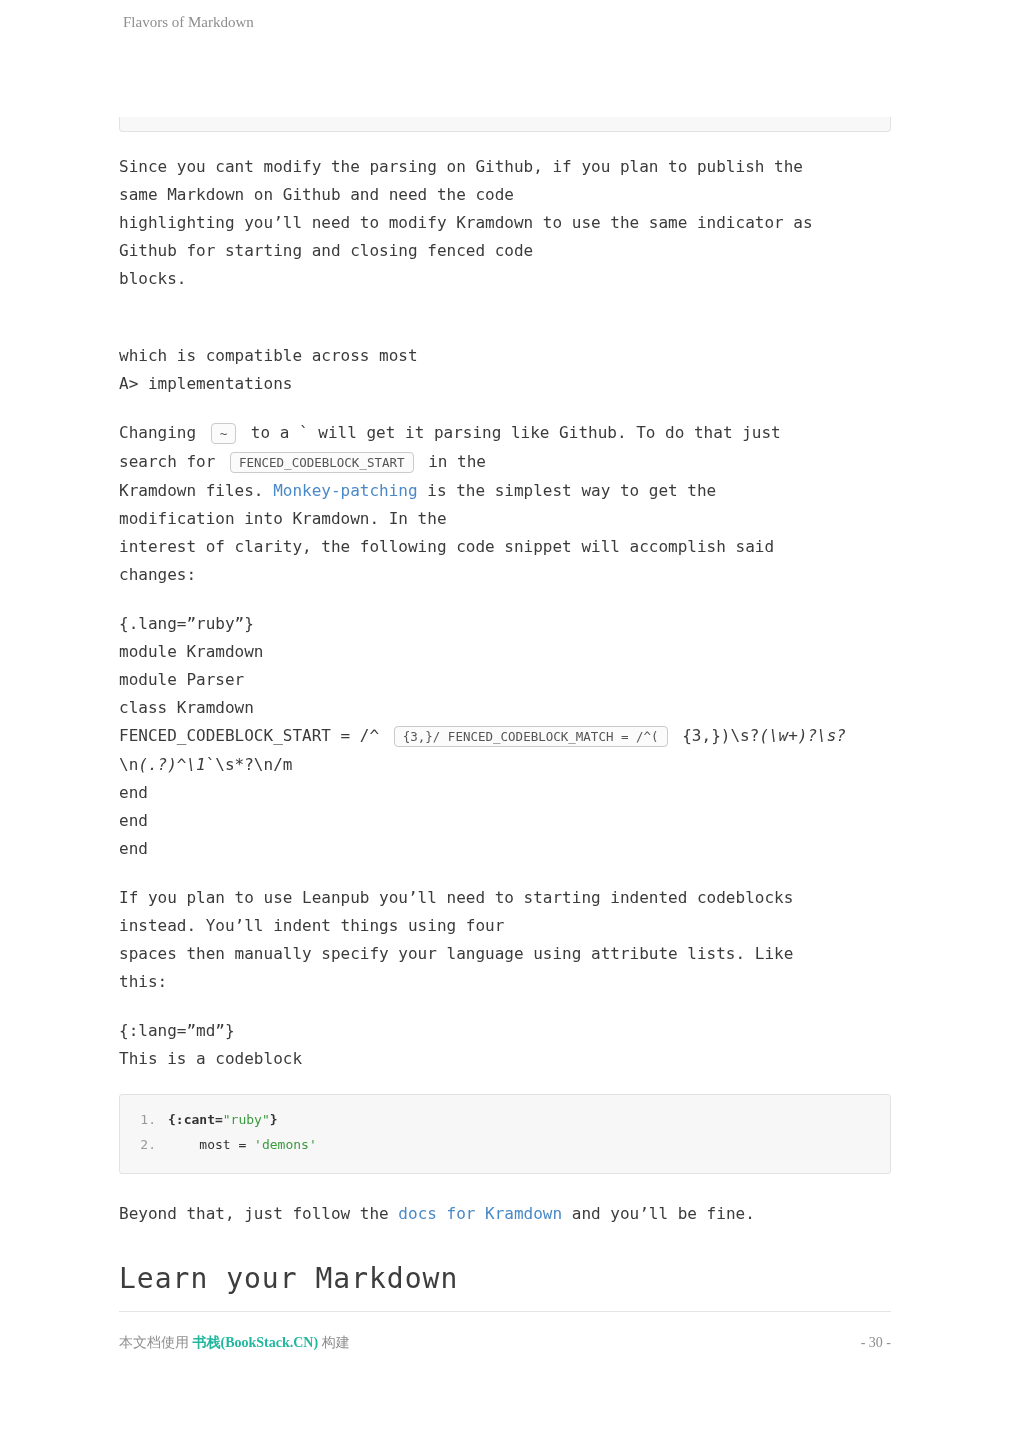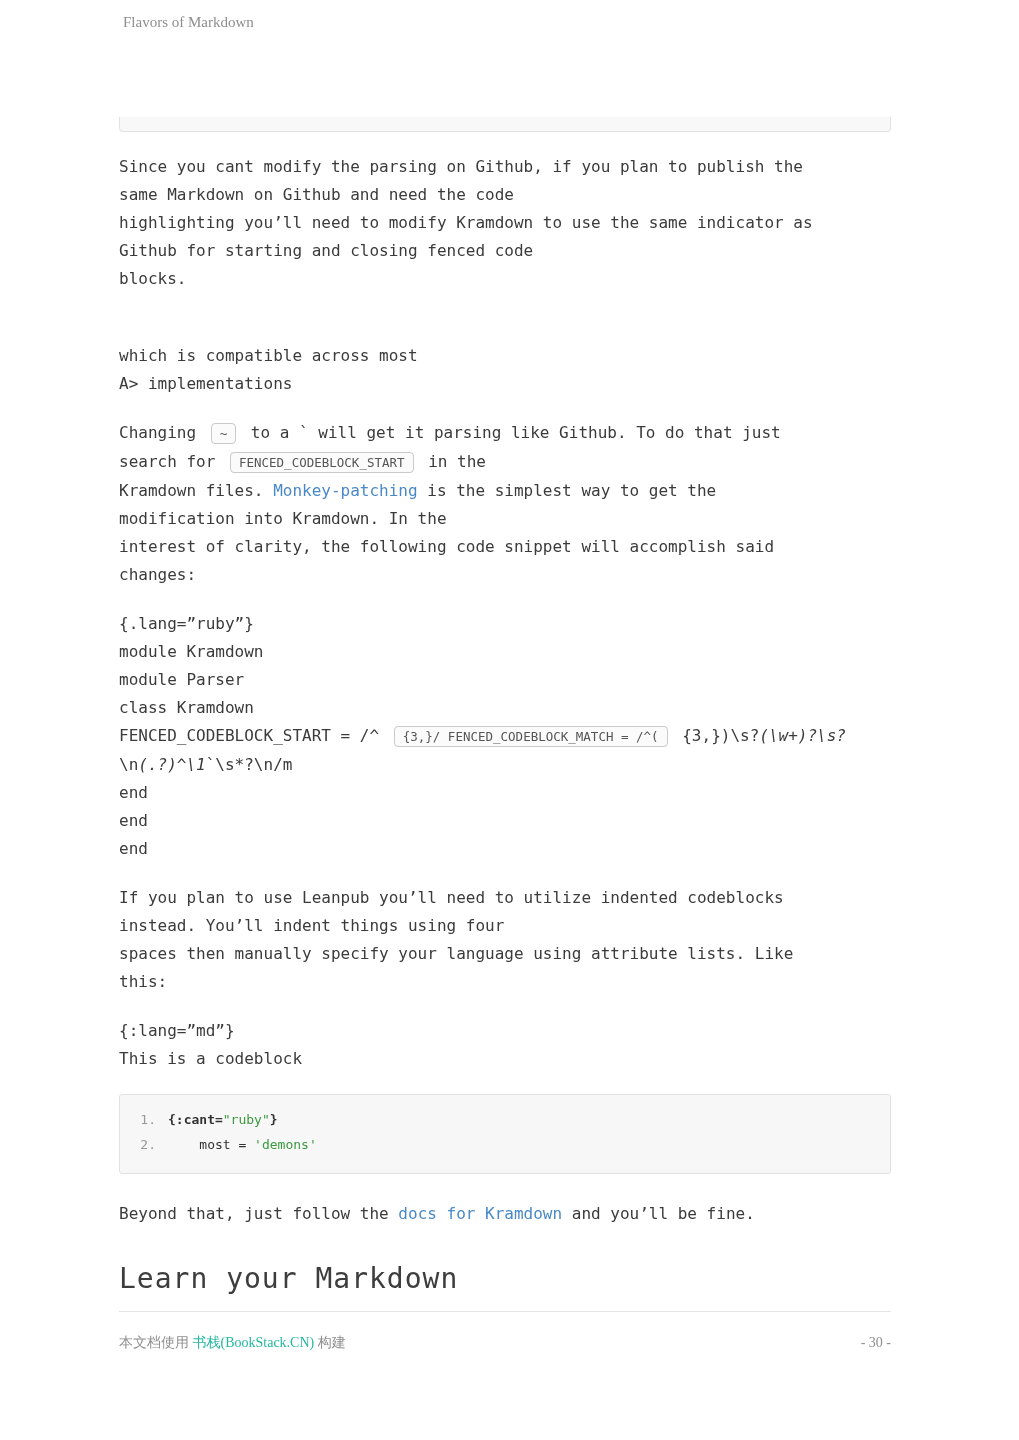--- a/index.html
+++ b/index.html
@@ -71,37 +71,37 @@
     letter-spacing:1px;
     font-family:"DejaVu Sans Mono", monospace;
   }
   .page-footer {
     display:flex; justify-content:space-between; align-items:baseline;
     border-top:1px solid #e4e4e4;
     margin-top:16px; padding-top:22px;
     font-family:"Liberation Serif", serif;
     font-size:14px; color:#8e8e8e;
   }
-  .brand { color:#23b7a0; font-weight:normal; text-decoration:none; cursor:pointer;text-align:center; }
+  .brand { color:#23b7a0; font-weight:bold; text-decoration:none; cursor:pointer;text-align:center; }
 </style>
 </head>
 <body>
 
 <div class="running-header">Flavors of Markdown</div>
 
 <div class="main">
 
   <div class="partial-block"></div>
 
   <div class="article">
       <p class="para"><span class="seg-text">Since you cant modify the parsing on Github, if you plan to publish the</span><br><span class="seg-text">same Markdown on Github and need the code</span><br><span class="seg-text">highlighting you’ll need to modify Kramdown to use the same indicator as</span><br><span class="seg-text">Github for starting and closing fenced code</span><br><span class="seg-text">blocks.</span></p>
       <p class="para"><br><span class="seg-text">which is compatible across most</span><br><span class="seg-text">A&gt; implementations</span></p>
       <p class="para"><span class="seg-text">Changing </span><span class="seg-badge">~</span><span class="seg-text"> to a ` will get it parsing like Github. To do that just</span><br><span class="seg-text">search for </span><span class="seg-badge">FENCED_CODEBLOCK_START</span><span class="seg-text"> in the</span><br><span class="seg-text">Kramdown files. </span><a class="seg-link">Monkey-patching</a><span class="seg-text"> is the simplest way to get the</span><br><span class="seg-text">modification into Kramdown. In the</span><br><span class="seg-text">interest of clarity, the following code snippet will accomplish said</span><br><span class="seg-text">changes:</span></p>
       <p class="para"><span class="seg-text">{.lang=”ruby”}</span><br><span class="seg-text">module Kramdown</span><br><span class="seg-text">module Parser</span><br><span class="seg-text">class Kramdown</span><br><span class="seg-text">FENCED_CODEBLOCK_START = /^ </span><span class="seg-badge">{3,}/ FENCED_CODEBLOCK_MATCH = /^(</span><span class="seg-text"> {3,})\s?</span><span class="seg-em">(\w+)?\s?</span><br><span class="seg-text">\n</span><span class="seg-em">(.?)^\1</span><span class="seg-text">`\s*?\n/m</span><br><span class="seg-text">end</span><br><span class="seg-text">end</span><br><span class="seg-text">end</span></p>
-      <p class="para"><span class="seg-text">If you plan to use Leanpub you’ll need to utilize indented codeblocks</span><br><span class="seg-text">instead. You’ll indent things using four</span><br><span class="seg-text">spaces then manually specify your language using attribute lists. Like</span><br><span class="seg-text">this:</span></p>
+      <p class="para"><span class="seg-text">If you plan to use Leanpub you’ll need to starting indented codeblocks</span><br><span class="seg-text">instead. You’ll indent things using four</span><br><span class="seg-text">spaces then manually specify your language using attribute lists. Like</span><br><span class="seg-text">this:</span></p>
       <p class="para"><span class="seg-text">{:lang=”md”}</span><br><span class="seg-text">This is a codeblock</span></p>
     </div>
 
   <div class="code-block">
       <div class="code-line"><span class="line-no">1.</span><span class="code-content"><span class="seg-kw">{:cant=</span><span class="seg-str">"ruby"</span><span class="seg-kw">}</span></span></div>
       <div class="code-line"><span class="line-no">2.</span><span class="code-content"><span class="seg-plain">    most = </span><span class="seg-str">'demons'</span></span></div>
     </div>
 
   <div class="article">
       <p class="para"><span class="seg-text">Beyond that, just follow the </span><a class="seg-link">docs for Kramdown</a><span class="seg-text"> and you’ll be fine.</span></p>

